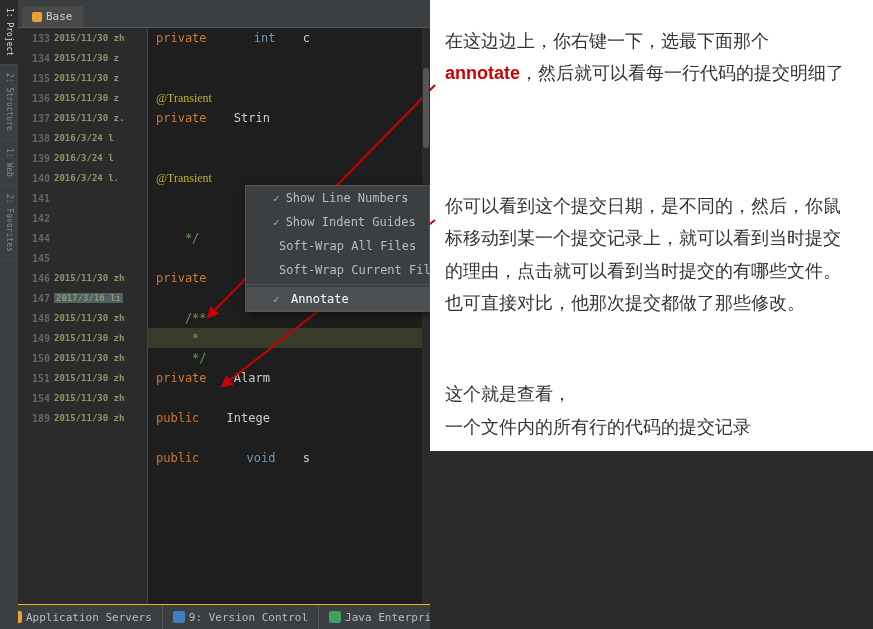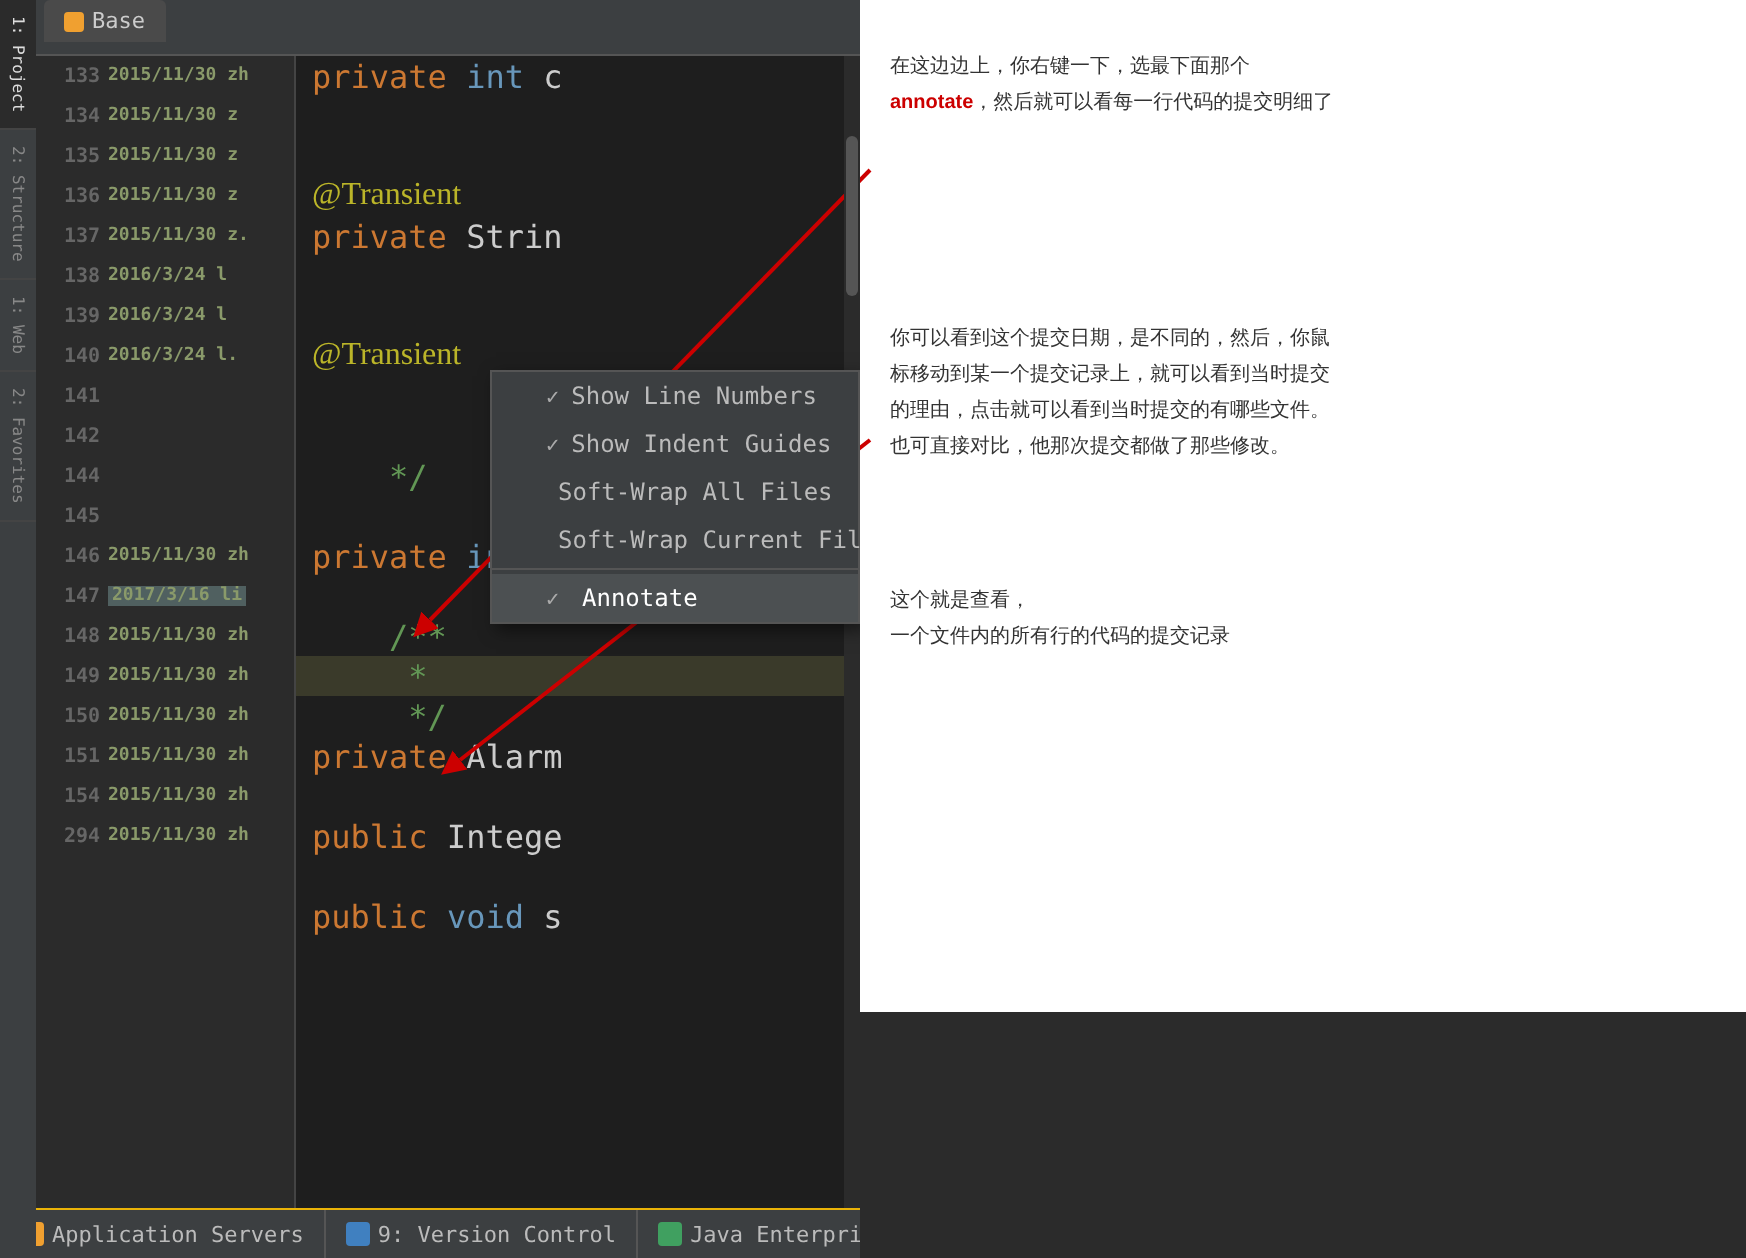--- a/index.html
+++ b/index.html
@@ -20,21 +20,21 @@
       height: 629px;
       background: #1e1e1e;
       overflow: hidden;
     }
 
     
     .tabs-bar {
       height: 28px;
       background: #3c3f41;
       display: flex;
-      align-items: flex-start;
+      align-items: flex-end;
       padding: 0 4px;
       border-bottom: 1px solid #555;
     }
     .tab {
       background: #4a4a4a;
       color: #ccc;
       font-size: 11px;
       padding: 4px 10px;
       border-radius: 3px 3px 0 0;
       display: flex;
@@ -96,23 +96,24 @@
       background: #1e1e1e;
       overflow: hidden;
       position: relative;
     }
 
     .code-row {
       height: 20px;
       display: flex;
       align-items: center;
       padding: 0 8px;
-      font-size: 16px;
+      font-size: 12px;
       color: #ccc;
       white-space: nowrap;
+      gap: 20px;
     }
     .code-row .kw { color: #cc7832; }
     .code-row .type { color: #6897bb; }
     .code-row .anno { color: #bbb529; font-family: Liberation Serif, serif; }
     .code-row .comment { color: #629755; }
     .code-row.empty { height: 20px; }
 
     
     .context-menu {
       position: absolute;
@@ -184,25 +185,25 @@
     }
     .bt-orange { background: #f0a030; }
     .bt-blue { background: #4080c0; }
     .bt-green { background: #40a060; }
 
     
     .annotation-area {
       position: absolute;
       top: 0; left: 430px;
       width: 443px;
-      height: 506px;
+      height: 451px;
       background: #fff;
       padding: 15px 15px;
       font-family: 'Arial', 'SimSun', sans-serif;
-      font-size: 10px;
+      font-size: 18px;
       color: #333;
       line-height: 1.7;
     }
 
     .annotation-block {
       margin-bottom: 20px;
     }
 
     .annotation-block p {
       margin: 0;
@@ -330,21 +331,21 @@
         </div>
       <div class="gutter-row">
           <span class="line-num">151</span>
           <span class="commit-info">2015/11/30 zh</span>
         </div>
       <div class="gutter-row">
           <span class="line-num">154</span>
           <span class="commit-info">2015/11/30 zh</span>
         </div>
       <div class="gutter-row">
-          <span class="line-num">294</span>
+          <span class="line-num">189</span>
           <span class="commit-info">2015/11/30 zh</span>
         </div>
     </div>
 
     <div class="code-area">
       <div class="code-row"><span class="kw">private</span>&nbsp;<span class="type">int</span>&nbsp;c</div>
       <div class="code-row empty"></div>
       <div class="code-row empty"></div>
       <div class="code-row">
           <span class="anno">@Transient</span>

